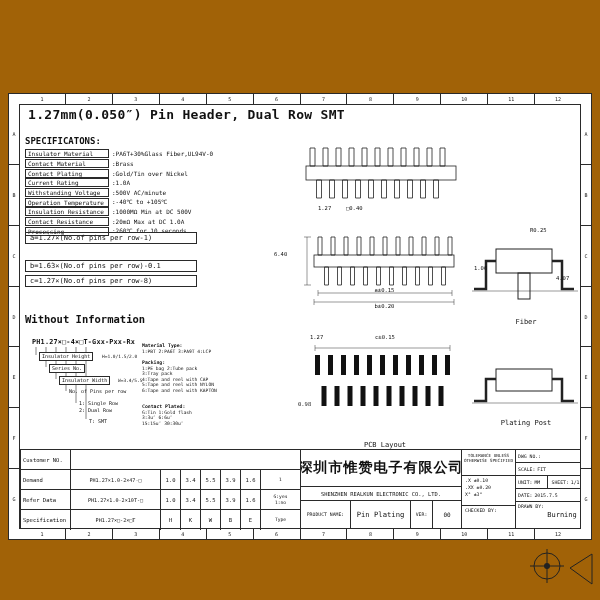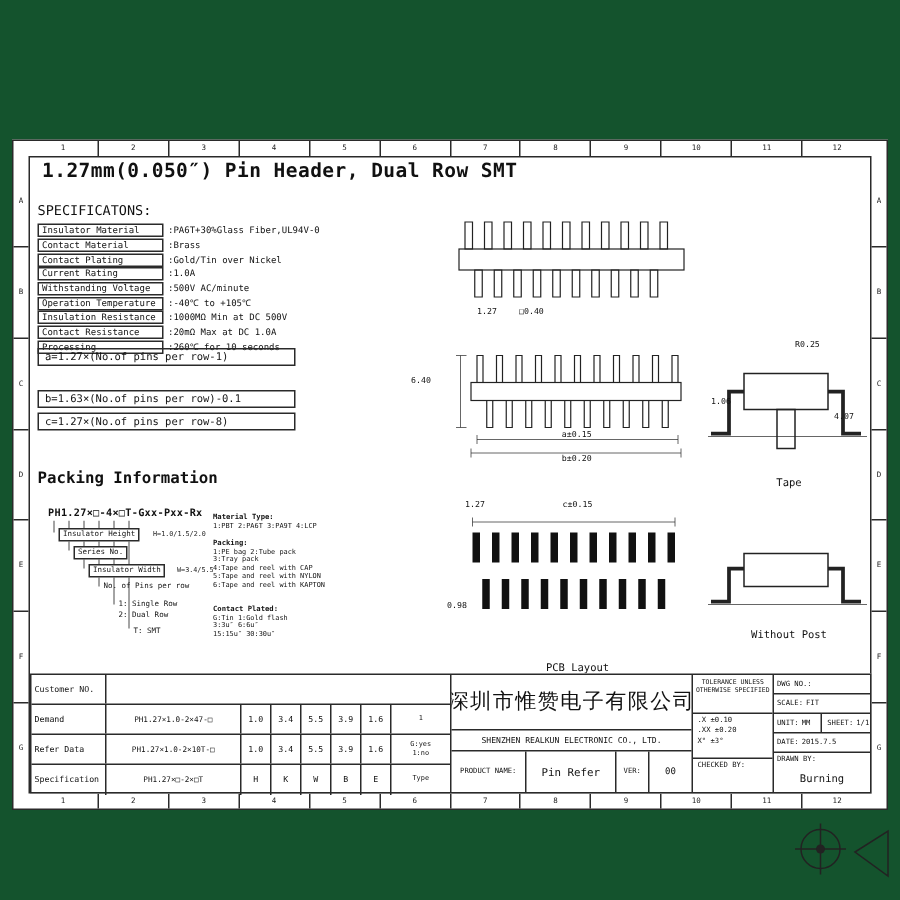--- a/index.html
+++ b/index.html
@@ -1,33 +1,33 @@
 <!DOCTYPE html>
 <html><head>
 <meta charset="utf-8">
 <style>
   *{box-sizing:border-box;margin:0;padding:0}
   html,body{width:600px;height:600px;background:#fff;font-family:"DejaVu Sans Mono",monospace;color:#111}
-  .page{position:absolute;inset:0;background:#14532d;overflow:hidden}
+  .page{position:absolute;inset:0;background:#a16207;overflow:hidden}
   .sheet{position:absolute;left:8px;top:93px;width:584px;height:447px;border:1px solid #2a2a2a;background:#fff}
   .innerframe{position:absolute;left:10px;top:10px;right:10px;bottom:10px;border:1px solid #2a2a2a}
   .mtop,.mbot{position:absolute;left:10px;right:10px;height:10px;display:flex}
   .mtop{top:0}.mbot{bottom:0}
   .mtop i,.mbot i{flex:1;font:5px/10px "DejaVu Sans Mono",monospace;font-style:normal;text-align:center;color:#222}
   .mtop i+i,.mbot i+i{border-left:1px solid #2a2a2a}
   .mleft,.mright{position:absolute;top:10px;bottom:10px;width:10px;display:flex;flex-direction:column}
   .mleft{left:0}.mright{right:0}
   .mleft i,.mright i{flex:1;font:5px "DejaVu Sans Mono",monospace;font-style:normal;display:flex;align-items:center;justify-content:center;color:#222}
   .mleft i+i,.mright i+i{border-top:1px solid #2a2a2a}
   .content{position:absolute;left:11px;top:11px;width:561px;height:424px;font-size:6px}
   .t{position:absolute;white-space:nowrap}
   .dim{position:absolute;white-space:nowrap;font-size:5.5px;color:#111}
   .ctr{text-align:center}
   .title{font-size:13px;font-weight:bold;letter-spacing:.3px}
-  .h1{font-size:9px;font-weight:normal}
+  .h1{font-size:9px;font-weight:bold}
   .h2{font-size:10.5px;font-weight:bold}
   .speclist{position:absolute;left:5px;top:44px}
   .spec{display:flex;align-items:center;height:9.7px}
   .sl{display:inline-block;border:1px solid #2a2a2a;font-size:6px;line-height:7.5px;padding:0 2px;width:84px;height:9px;overflow:hidden}
   .sv{font-size:6px;margin-left:3px}
   .formula{position:absolute;left:5px;width:172px;height:12px;border:1px solid #2a2a2a;font-size:7px;line-height:11px;padding-left:4px;white-space:nowrap}
   .partno{font-size:6.8px;font-weight:bold;letter-spacing:.2px}
   .cb{position:absolute;border:1px solid #2a2a2a;padding:0 2px;font-size:5px;line-height:6.5px;white-space:nowrap;background:#fff}
   .cl{position:absolute;font-size:5px;line-height:6.5px;white-space:nowrap}
   .note{position:absolute;font-size:4.5px;white-space:nowrap;color:#222}
@@ -40,36 +40,36 @@
   .lt{width:280px;display:flex;flex-direction:column;border-right:1px solid #2a2a2a}
   .trow{display:flex;height:20px;border-bottom:1px solid #2a2a2a;flex:none}
   .trow:last-child{border-bottom:none}
   .c{border-right:1px solid #2a2a2a;display:flex;align-items:center;justify-content:center;font-size:5.5px;overflow:hidden;height:100%}
   .w1{width:50px;justify-content:flex-start;padding-left:2px}
   .w2{width:90px;font-size:5.1px}
   .w3{width:20px}
   .w4{width:39px;border-right:none;flex-direction:column;font-size:4.6px;line-height:5.4px}
   .rest{flex:1;border-right:none}
   .comp{width:161px;display:flex;flex-direction:column;border-right:1px solid #2a2a2a}
-  .cn{height:36px;display:flex;align-items:center;justify-content:center;font-family:"Liberation Sans",sans-serif;font-size:14px;font-weight:normal;letter-spacing:1px;white-space:nowrap;overflow:hidden}
+  .cn{height:36px;display:flex;align-items:center;justify-content:center;font-family:"Liberation Sans",sans-serif;font-size:14px;font-weight:bold;letter-spacing:1px;white-space:nowrap;overflow:hidden}
   .en{height:14px;border-top:1px solid #2a2a2a;display:flex;align-items:center;justify-content:center;font-size:5.4px;white-space:nowrap}
   .prow{flex:1;border-top:1px solid #2a2a2a;display:flex}
   .pc{border-right:1px solid #2a2a2a;display:flex;align-items:center;justify-content:center;font-size:4.8px;text-align:center;height:100%}
   .pc1{width:50px}.pc2{width:60px;font-size:7.2px}.pc3{width:22px}.pc4{flex:1;border-right:none;font-size:6px}
   .rb{flex:1;display:flex}
   .rl{width:54px;border-right:1px solid #2a2a2a;display:flex;flex-direction:column}
   .tolh{height:26px;border-bottom:1px solid #2a2a2a;font-size:4.3px;line-height:5.2px;text-align:center;padding-top:3px}
   .tolv{height:30px;border-bottom:1px solid #2a2a2a;font-size:4.8px;line-height:6.8px;padding:2px 0 0 3px}
   .chk{flex:1;font-size:4.8px;padding:2px 0 0 3px}
   .rr{flex:1;display:flex;flex-direction:column}
   .rrow{height:13px;border-bottom:1px solid #2a2a2a;display:flex;align-items:center;font-size:4.8px;padding-left:2px;gap:2px}
   .half{flex:1;display:flex;align-items:center;gap:2px;height:100%;padding-left:2px}
   .half:first-child{border-right:1px solid #2a2a2a}
   .rrow.split{padding-left:0}
-  .drawn{flex:1;display:flex;flex-direction:column;border-bottom:none}
+  .drawn{flex:1;display:flex;flex-direction:row;border-bottom:none}
   .drawn .dl{font-size:4.8px;padding:2px 0 0 2px}
   .drawn .dn{flex:1;display:flex;align-items:center;justify-content:center;font-size:7px}
   .marks{position:absolute;left:530px;top:546px}
 </style>
 </head>
 <body>
 
 <div class="page">
 
   <div class="sheet">
@@ -163,21 +163,21 @@
         <div class="spec">
             <span class="sl">Processing Temperature</span>
             <span class="sv">:260℃ for 10 seconds</span>
           </div>
       </div>
 
       <div class="formula" style="top:127px">a=1.27×(No.of pins per row-1)</div>
       <div class="formula" style="top:155px">b=1.63×(No.of pins per row)-0.1</div>
       <div class="formula" style="top:170px">c=1.27×(No.of pins per row-8)</div>
 
-      <span class="t h2" style="left:5px;top:208px">Packing Information</span>
+      <span class="t h2" style="left:5px;top:208px">Without Information</span>
       <span class="t partno" style="left:12px;top:233px">PH1.27×□-4×□T-Gxx-Pxx-Rx</span>
 
       <svg class="draw" style="left:14px;top:242px" width="90" height="78" viewBox="0 0 90 78">
         <g stroke="#333" stroke-width="0.6" fill="none">
           <path d="M2 0V8"></path>
             <path d="M12 0V20"></path>
             <path d="M22 0V32"></path>
           <path d="M32 0V44"></path>
             <path d="M42 0V56"></path>
             <path d="M52 0V72"></path>
@@ -265,31 +265,31 @@
         <line x1="2" y1="58" x2="108" y2="58" stroke="#333" stroke-width="0.5"></line>
         <g fill="none" stroke="#222">
           <rect x="26" y="16" width="56" height="24" stroke-width="1"></rect>
           <path d="M26 28H16V56H4" stroke-width="2.5"></path>
           <path d="M82 28H92V56H104" stroke-width="2.5"></path>
           <rect x="48" y="40" width="12" height="26" stroke-width="1"></rect>
         </g>
       </svg>
       <span class="dim" style="left:454px;top:160px">1.06</span>
       <span class="dim" style="left:536px;top:170px">4.07</span>
-      <span class="lbl" style="left:450px;top:213px;width:112px">Tape</span>
+      <span class="lbl" style="left:450px;top:213px;width:112px">Fiber</span>
 
       <svg class="draw" style="left:450px;top:254px" width="112" height="56" viewBox="0 0 112 56">
         <line x1="2" y1="44" x2="108" y2="44" stroke="#333" stroke-width="0.5"></line>
         <g fill="none" stroke="#222">
           <rect x="26" y="10" width="56" height="22" stroke-width="1"></rect>
           <path d="M26 20H16V42H4" stroke-width="2.5"></path>
           <path d="M82 20H92V42H104" stroke-width="2.5"></path>
         </g>
       </svg>
-      <span class="lbl" style="left:450px;top:314px;width:112px">Without Post</span>
+      <span class="lbl" style="left:450px;top:314px;width:112px">Plating Post</span>
 
       <div class="tblock">
         <div class="lt">
           <div class="trow">
             <div class="c w1">Customer NO.</div>
             <div class="c rest"></div>
           </div>
           <div class="trow">
             <div class="c w1">Demand</div>
             <div class="c w2">PH1.27×1.0-2×47-□</div>
@@ -323,21 +323,21 @@
             <div class="c w3">E</div>
             <div class="c w4">Type</div>
           </div>
         </div>
 
         <div class="comp">
           <div class="cn">深圳市惟赞电子有限公司</div>
           <div class="en">SHENZHEN REALKUN ELECTRONIC CO., LTD.</div>
           <div class="prow">
             <div class="pc pc1">PRODUCT NAME:</div>
-            <div class="pc pc2">Pin Refer</div>
+            <div class="pc pc2">Pin Plating</div>
             <div class="pc pc3">VER:</div>
             <div class="pc pc4">00</div>
           </div>
         </div>
 
         <div class="rb">
           <div class="rl">
             <div class="tolh">TOLERANCE UNLESS OTHERWISE SPECIFIED</div>
             <div class="tolv">
               <div>.X  ±0.10</div>

